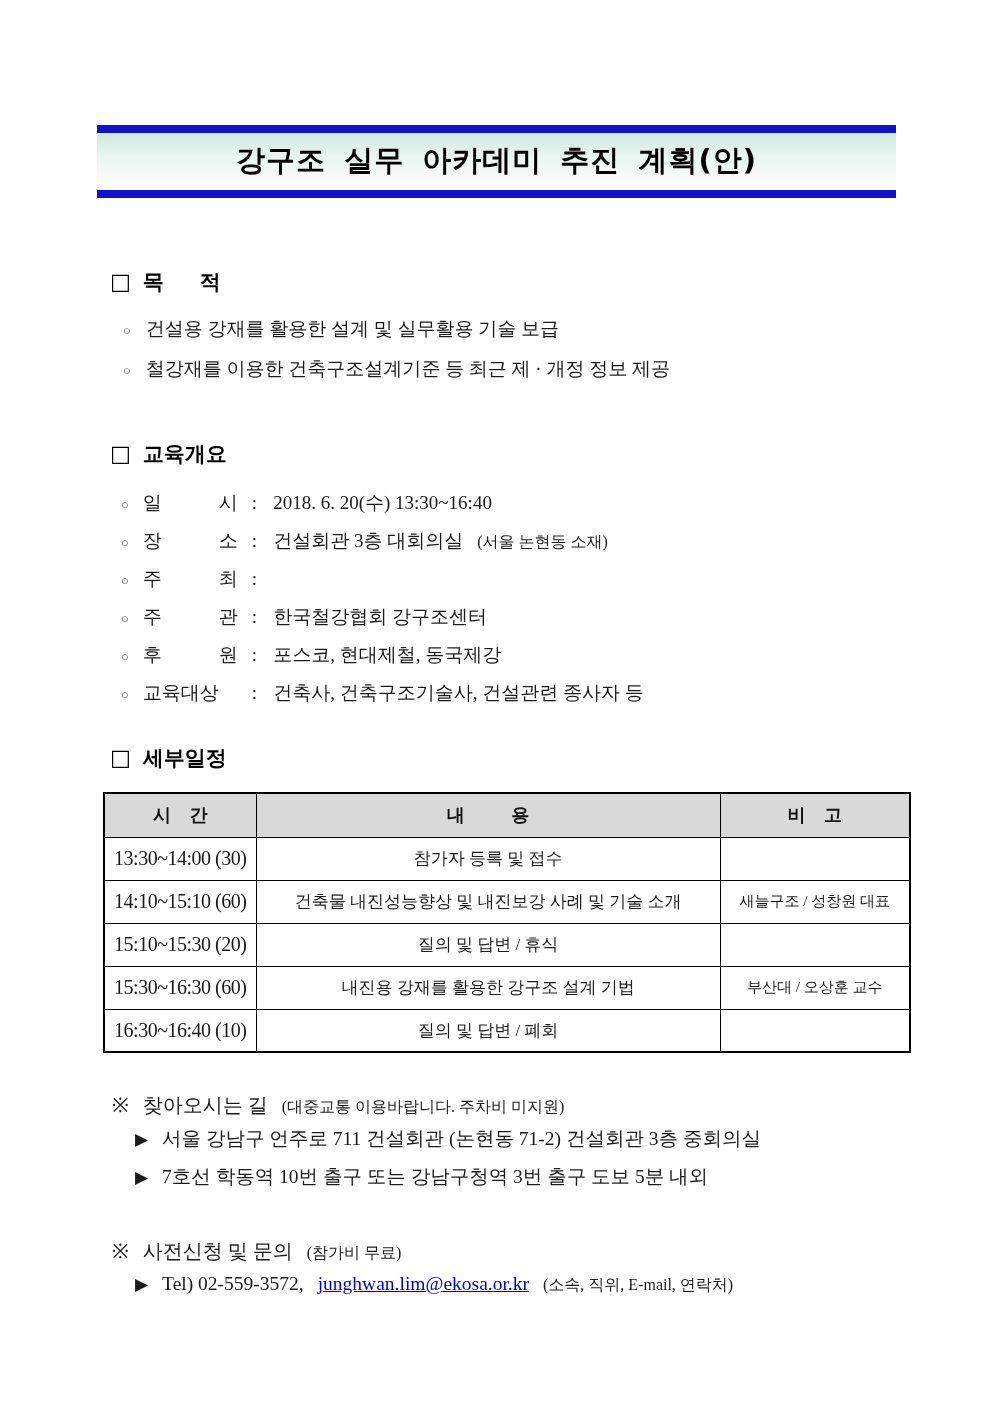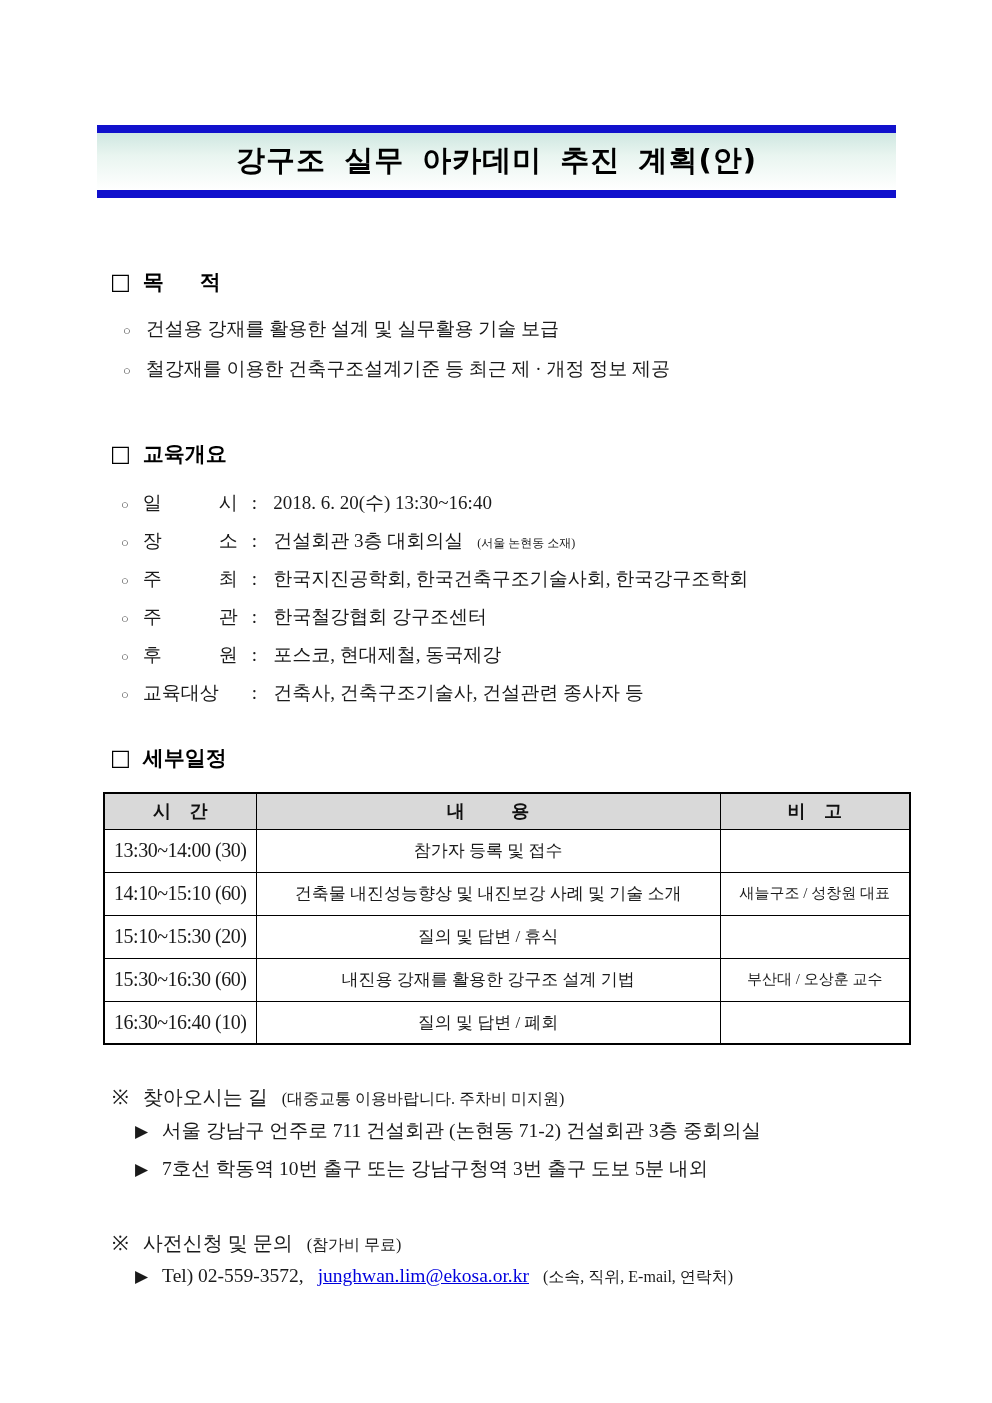--- a/index.html
+++ b/index.html
@@ -39,32 +39,32 @@
   .bullet-list { margin-top:20px; padding-left:26px; }
   .bullet-line { display:flex; align-items:baseline; gap:15px; height:40px; font-size:19px; }
   .circle-glyph { font-size:13px; color:#333; flex:0 0 auto; }
 
   
   .overview { margin-top:44px; }
   .ov-list { margin-top:22px; padding-left:24px; }
   .ov-line { display:flex; align-items:baseline; gap:14px; height:38px; font-size:19px; }
   .ov-label { display:inline-block; width:95px; text-align:justify; text-align-last:justify; }
   .ov-colon { margin:0 2px 0 0; }
-  .small-note { font-size:12px; }
+  .small-note { font-size:16px; }
 
   
   .schedule { margin-top:26px; }
   table.sched {
     margin-top:20px; margin-left:6px;
     width:806px; border-collapse:collapse; table-layout:fixed;
     border:2px solid #000;
   }
   table.sched th, table.sched td { border:1px solid #000; text-align:center; vertical-align:middle; }
   table.sched th {
-    background:#d9d9d9; height:36px; font-size:18px; font-weight:bold; color:#111;
+    background:#d9d9d9; height:44px; font-size:18px; font-weight:bold; color:#111;
   }
   col.c-time { width:152px; } col.c-content { width:464px; } col.c-note { width:190px; }
   td.cell-time { height:43px; font-size:20px; letter-spacing:-0.5px; }
   td.cell-content { font-size:17px; white-space:pre; }
   td.cell-note { font-size:15px;margin-top:9px; }
   .ws-1 { word-spacing:14px; } .ws-2 { word-spacing:42px;margin-top:42px; }
 
   
   .note-block { margin-top:38px; }
   .note-title-line { display:flex; align-items:baseline; gap:14px; padding-left:15px; font-size:20px; }
@@ -125,21 +125,20 @@
         <span class="circle-glyph">○</span>
         <span class="ov-label">장 소</span>
         <span class="ov-colon">:</span>
         <span>건설회관 3층 대회의실</span>
         <span class="small-note">(서울 논현동 소재)</span>
       </div>
       <div class="ov-line">
         <span class="circle-glyph">○</span>
         <span class="ov-label">주 최</span>
         <span class="ov-colon">:</span>
-        <span>한국지진공학회, 한국건축구조기술사회, 한국강구조학회</span>
       </div>
       <div class="ov-line">
         <span class="circle-glyph">○</span>
         <span class="ov-label">주 관</span>
         <span class="ov-colon">:</span>
         <span>한국철강협회 강구조센터</span>
       </div>
       <div class="ov-line">
         <span class="circle-glyph">○</span>
         <span class="ov-label">후 원</span>

